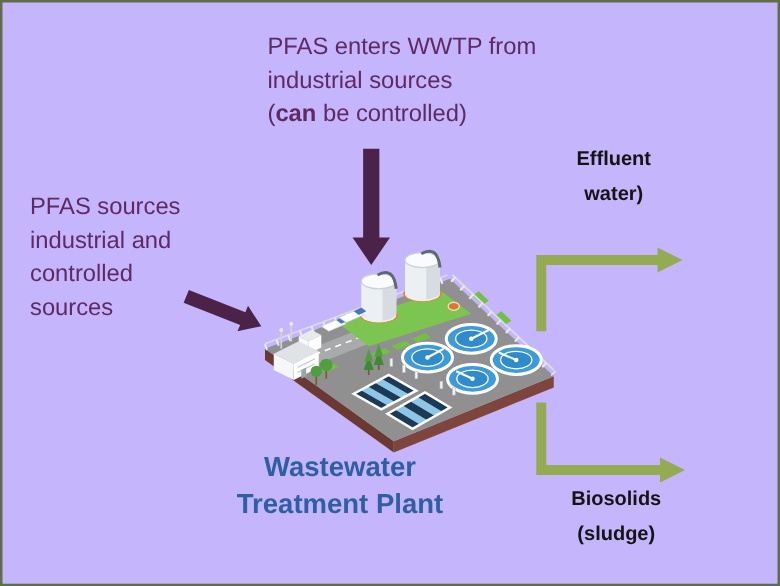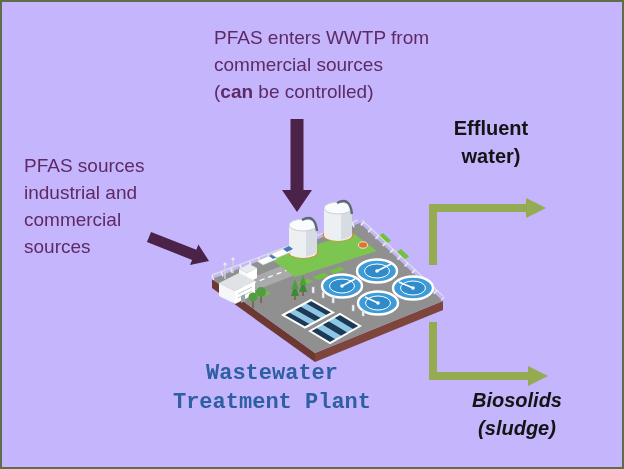--- a/index.html
+++ b/index.html
@@ -5,22 +5,22 @@
   * { margin:0; padding:0; box-sizing:border-box; }
   :root{
     --purple-text:#5e2a63; --purple-arrow:#4b2349; --green-arrow:#94ab51;
     --blue-text:#2e5fa3; --black-text:#141414; --frame-border:#5f6e46;
   }
   body{ width:624px; height:469px; font-family:"Liberation Sans",sans-serif; background:#fff; }
   .canvas{ position:relative; width:624px; height:469px; background:#c4b5fd;
            border:2px solid var(--frame-border); overflow:hidden; }
   .label{ position:absolute; }
   .purple{ color:var(--purple-text); font-size:19px; line-height:27px; font-weight:400; }
-  .blackbold{ color:var(--black-text); font-size:20px; line-height:28px; font-weight:700; text-align:center; }
-  .bluebold{ color:var(--blue-text); font-size:22px; line-height:29px; font-weight:700; text-align:center;font-family:Liberation Mono, monospace; }
+  .blackbold{ color:var(--black-text); font-size:16px; line-height:28px; font-weight:700; text-align:center; }
+  .bluebold{ color:var(--blue-text); font-size:22px; line-height:29px; font-weight:700; text-align:center; }
   svg.overlay{ position:absolute; left:0; top:0; pointer-events:none; }
   .fill-purple{ fill:var(--purple-arrow); }
   .stroke-green{ stroke:var(--green-arrow); }
   .fill-green{ fill:var(--green-arrow); }
 </style>
 </head>
 <body>
 
 <div class="canvas">
 
@@ -159,37 +159,37 @@
       <line x1="56" y1="104" x2="56" y2="97" stroke="#7a5a3a" stroke-width="1.4"></line>
       <circle cx="56" cy="93" r="5" fill="#4f9e3f"></circle>
       <line x1="48" y1="109" x2="48" y2="102" stroke="#7a5a3a" stroke-width="1.4"></line>
       <circle cx="48" cy="98" r="4.5" fill="#4f9e3f"></circle>
     </g>
     <ellipse cx="158" cy="46" rx="4.5" ry="3.2" fill="#e0752f" stroke="#f3e1cf" stroke-width="1"></ellipse>
   </svg>
 
   <div class="label purple" style="left:212px; top:22px;">
     <div>PFAS enters WWTP from</div>
-    <div>commercial sources</div>
+    <div>industrial sources</div>
     <div><span>(</span><b>can</b><span> be controlled)</span></div>
   </div>
 
   <div class="label purple" style="left:22px; top:150px;">
     <div>PFAS sources</div>
     <div>industrial and</div>
-    <div>commercial</div>
+    <div>controlled</div>
     <div>sources</div>
   </div>
 
   <div class="label blackbold" style="left:413px; top:112px; width:152px;">
     <div>Effluent</div>
     <div>water)</div>
   </div>
 
-  <div class="label blackbold" style="left:436px; top:384px; width:158px;font-style:italic;">
+  <div class="label blackbold" style="left:412px; top:384px; width:158px;">
     <div>Biosolids</div>
     <div>(sludge)</div>
   </div>
 
   <div class="label bluebold" style="left:160px; top:357px; width:220px;">
     <div>Wastewater</div>
     <div>Treatment Plant</div>
   </div>
 
 </div>

